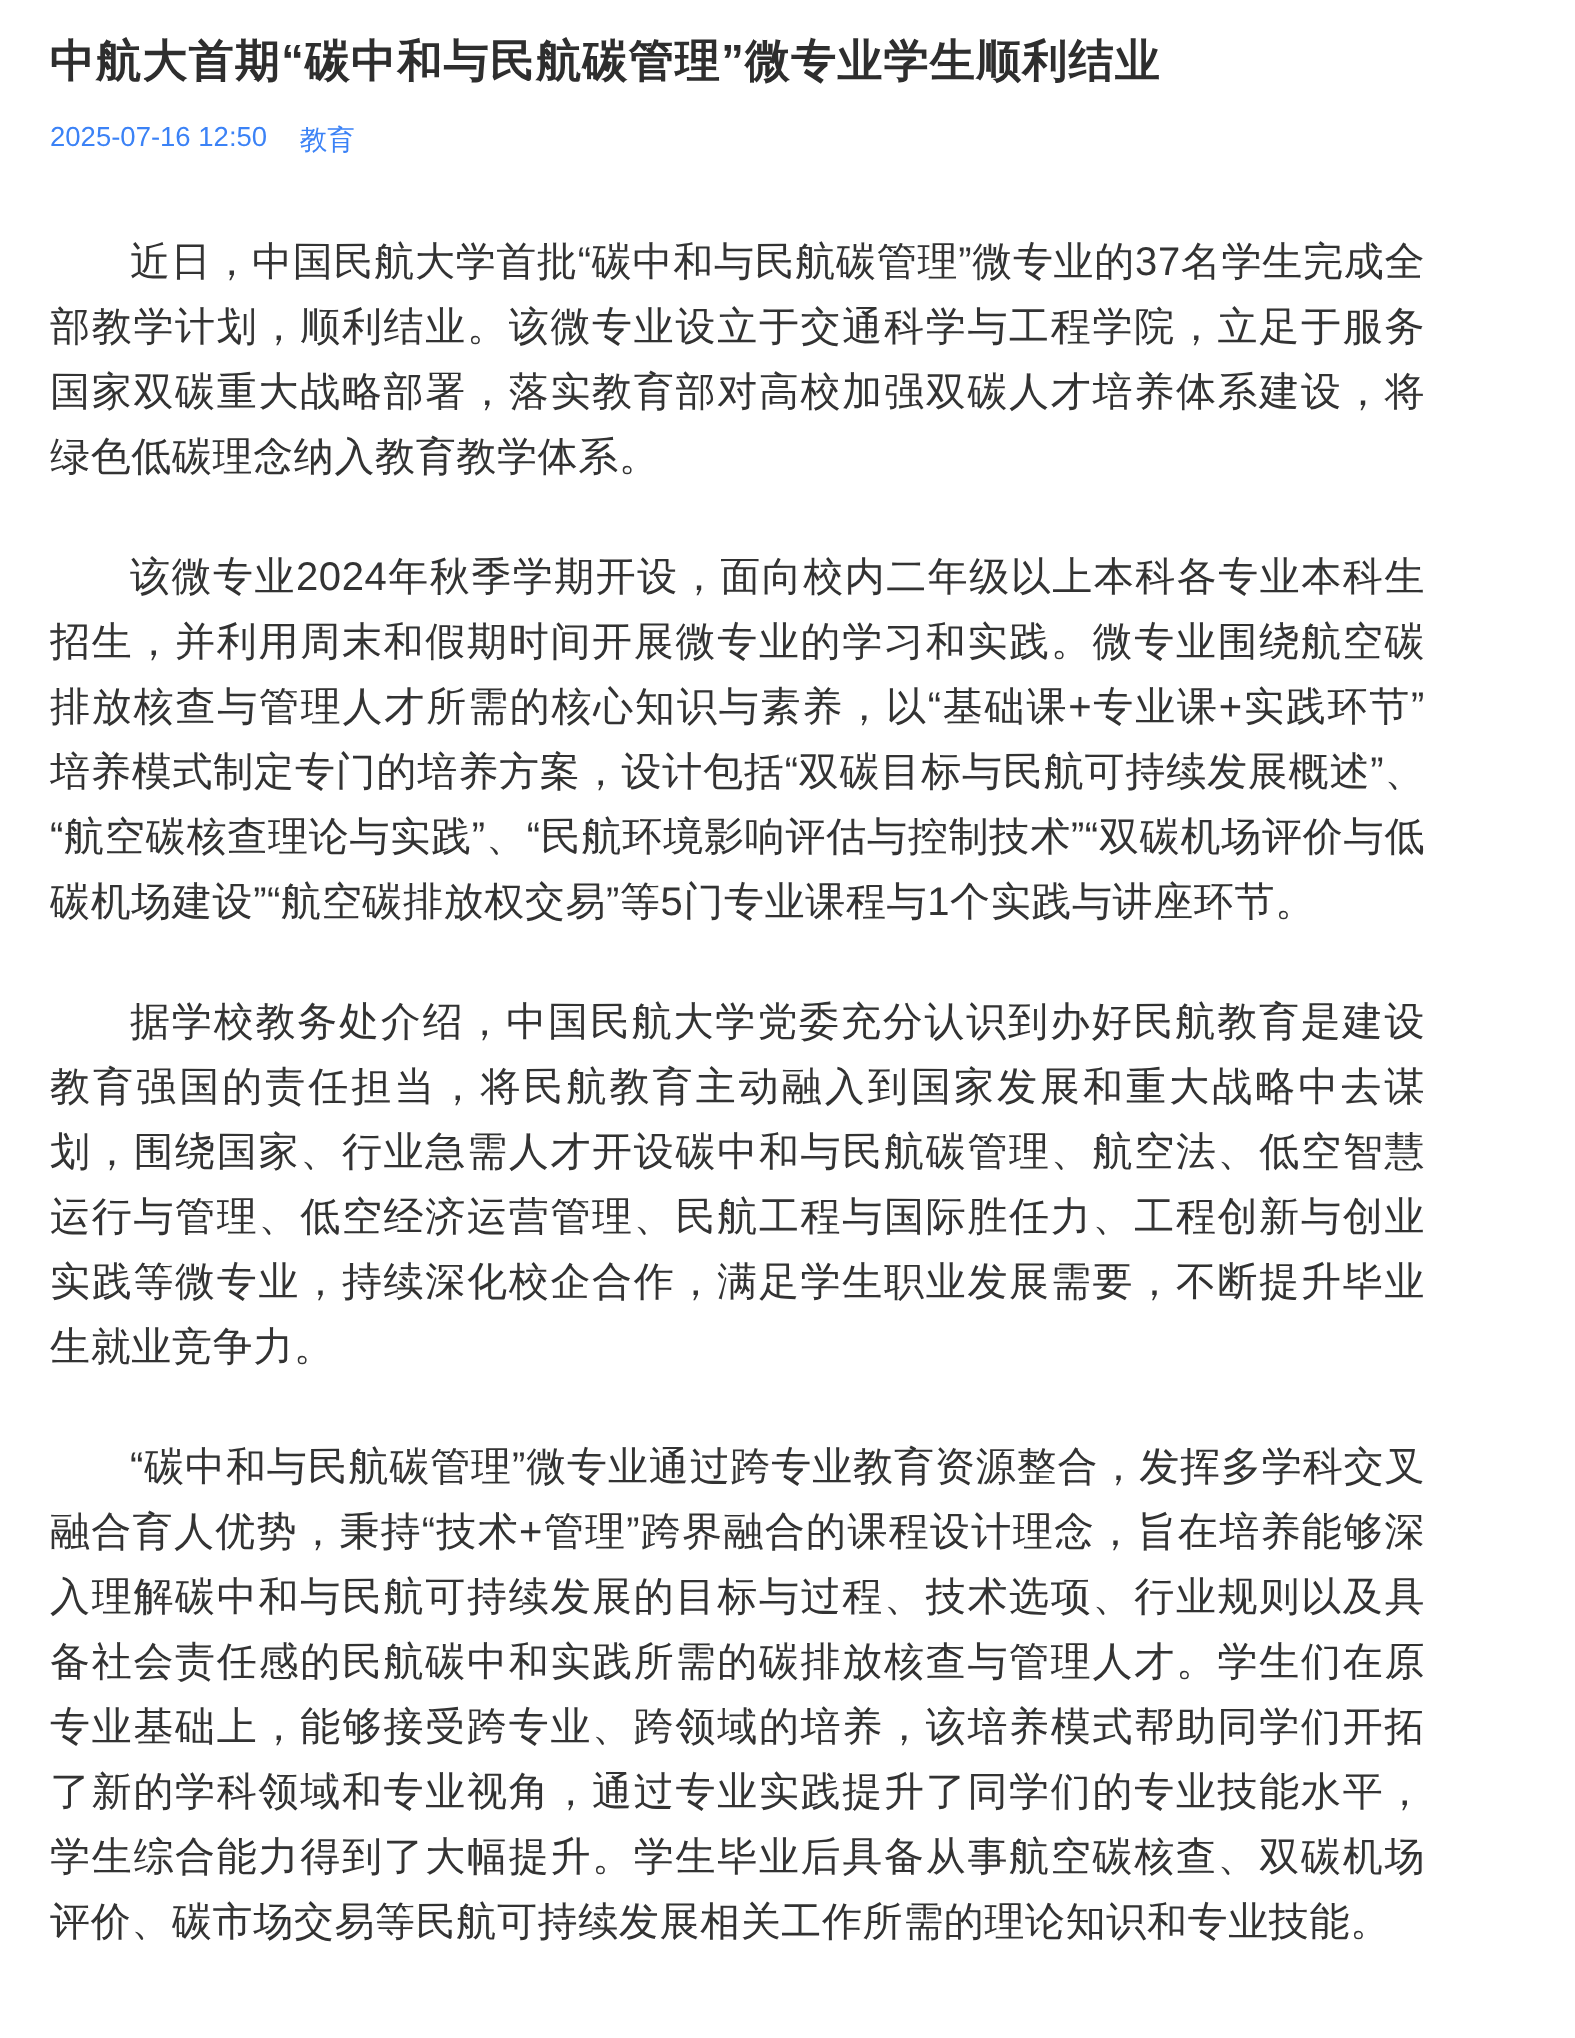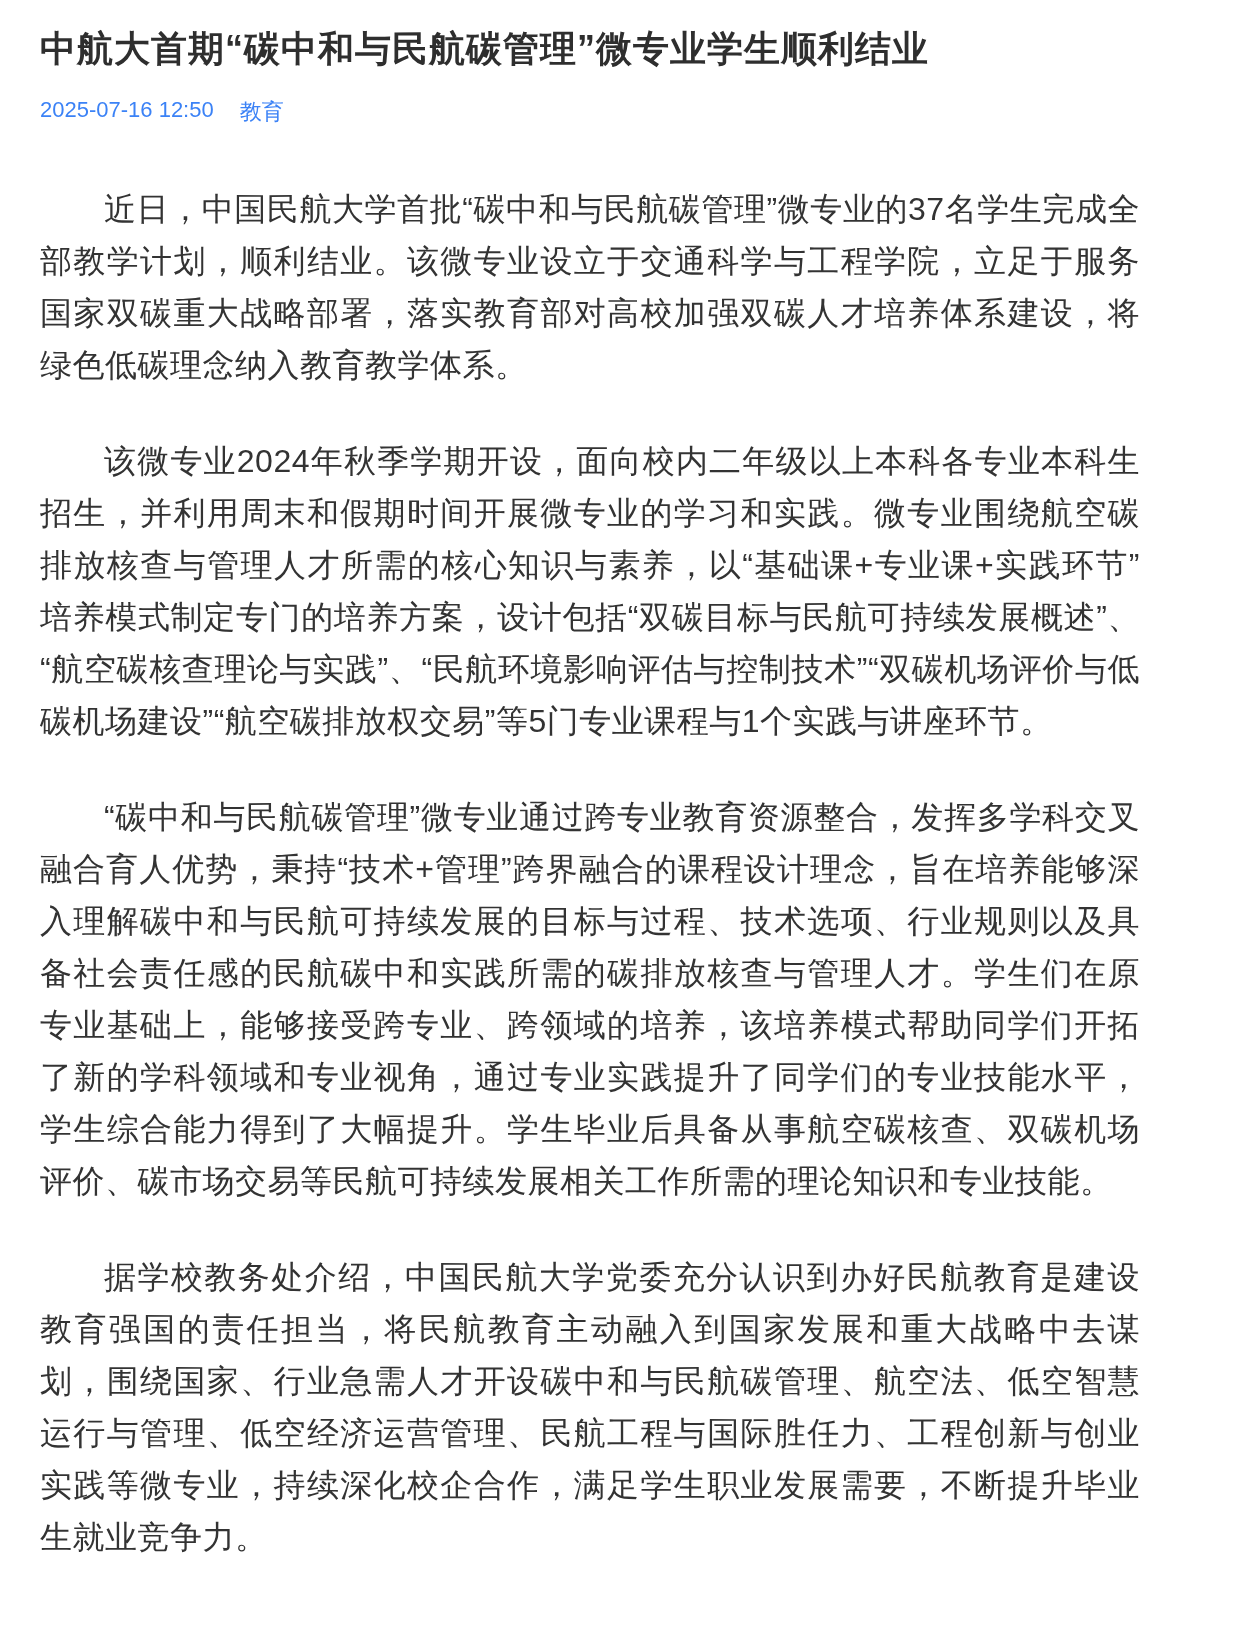--- a/index.html
+++ b/index.html
@@ -55,17 +55,17 @@
   <h1 class="page-title">中航大首期“碳中和与民航碳管理”微专业学生顺利结业</h1>
 
   <div class="meta-row">
     <span>2025-07-16 12:50</span>
     <span>教育</span>
   </div>
 
   <div class="body-text">
     <p>近日，中国民航大学首批“碳中和与民航碳管理”微专业的37名学生完成全部教学计划，顺利结业。该微专业设立于交通科学与工程学院，立足于服务国家双碳重大战略部署，落实教育部对高校加强双碳人才培养体系建设，将绿色低碳理念纳入教育教学体系。</p>
     <p>该微专业2024年秋季学期开设，面向校内二年级以上本科各专业本科生招生，并利用周末和假期时间开展微专业的学习和实践。微专业围绕航空碳排放核查与管理人才所需的核心知识与素养，以“基础课+专业课+实践环节”培养模式制定专门的培养方案，设计包括“双碳目标与民航可持续发展概述”、“航空碳核查理论与实践”、“民航环境影响评估与控制技术”“双碳机场评价与低碳机场建设”“航空碳排放权交易”等5门专业课程与1个实践与讲座环节。</p>
+    <p>据学校教务处介绍，中国民航大学党委充分认识到办好民航教育是建设教育强国的责任担当，将民航教育主动融入到国家发展和重大战略中去谋划，围绕国家、行业急需人才开设碳中和与民航碳管理、航空法、低空智慧运行与管理、低空经济运营管理、民航工程与国际胜任力、工程创新与创业实践等微专业，持续深化校企合作，满足学生职业发展需要，不断提升毕业生就业竞争力。</p>
     <p>“碳中和与民航碳管理”微专业通过跨专业教育资源整合，发挥多学科交叉融合育人优势，秉持“技术+管理”跨界融合的课程设计理念，旨在培养能够深入理解碳中和与民航可持续发展的目标与过程、技术选项、行业规则以及具备社会责任感的民航碳中和实践所需的碳排放核查与管理人才。学生们在原专业基础上，能够接受跨专业、跨领域的培养，该培养模式帮助同学们开拓了新的学科领域和专业视角，通过专业实践提升了同学们的专业技能水平，学生综合能力得到了大幅提升。学生毕业后具备从事航空碳核查、双碳机场评价、碳市场交易等民航可持续发展相关工作所需的理论知识和专业技能。</p>
-    <p>据学校教务处介绍，中国民航大学党委充分认识到办好民航教育是建设教育强国的责任担当，将民航教育主动融入到国家发展和重大战略中去谋划，围绕国家、行业急需人才开设碳中和与民航碳管理、航空法、低空智慧运行与管理、低空经济运营管理、民航工程与国际胜任力、工程创新与创业实践等微专业，持续深化校企合作，满足学生职业发展需要，不断提升毕业生就业竞争力。</p>
   </div>
 
 </div>
 
 </body></html>

